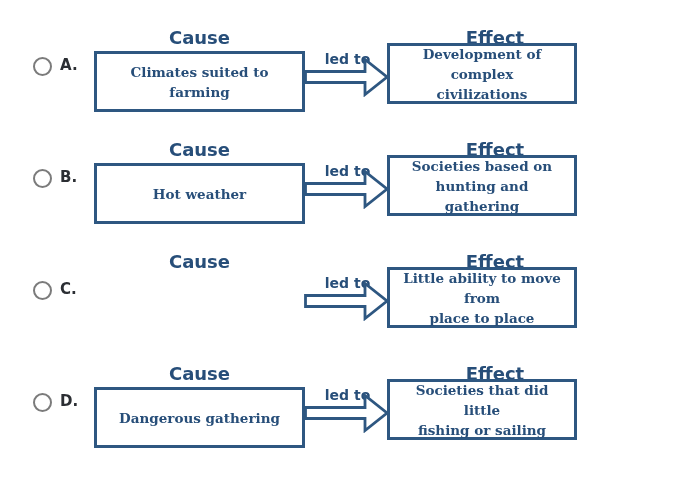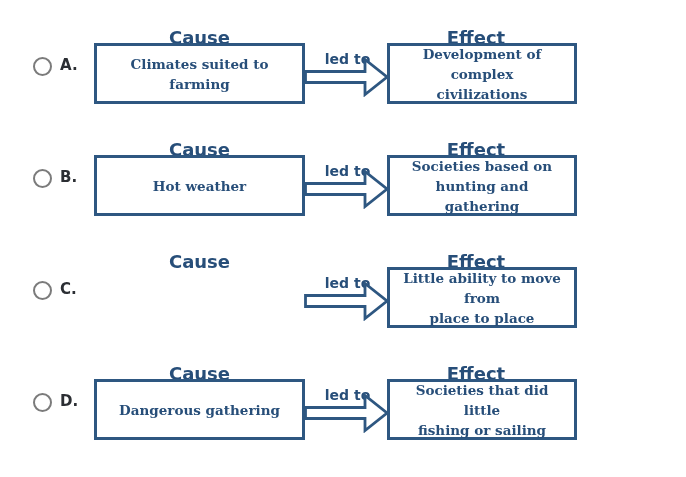--- a/index.html
+++ b/index.html
@@ -46,40 +46,40 @@
   }
   .col-header {
     position: absolute;
     top: 0;
     text-align: center;
     font-size: 18px;
     font-weight: bold;
     color: var(--navy-text, #274e79);
   }
   .col-header.cause { left: 94px; width: 211px; }
-  .col-header.effect { left: 368px; width: 216px; }
+  .col-header.effect { left: 387px; width: 216px; }
   .box {
     position: absolute;
     top: 16px;
     height: 61px;
     border: 3px solid var(--navy-border, #2e5781);
     background: #fff;
     display: flex;
     align-items: center;
     justify-content: center;
     text-align: center;
     font-family: "DejaVu Serif", "Liberation Serif", serif;
     font-weight: bold;
     font-size: 13.5px;
     line-height: 20px;
     color: var(--navy-text, #274e79);
     white-space: pre-line;
     padding: 0 8px;
   }
-  .box.cause { left: 94px; width: 211px; }
+  .box.cause { left: 94px; width: 211px; margin-top: 8px; }
   .box.effect { left: 387px; width: 190px; }
   .led-to {
     position: absolute;
     left: 305px;
     top: 24px;
     width: 85px;
     text-align: center;
     font-size: 14px;
     font-weight: bold;
     color: var(--navy-text, #274e79);

